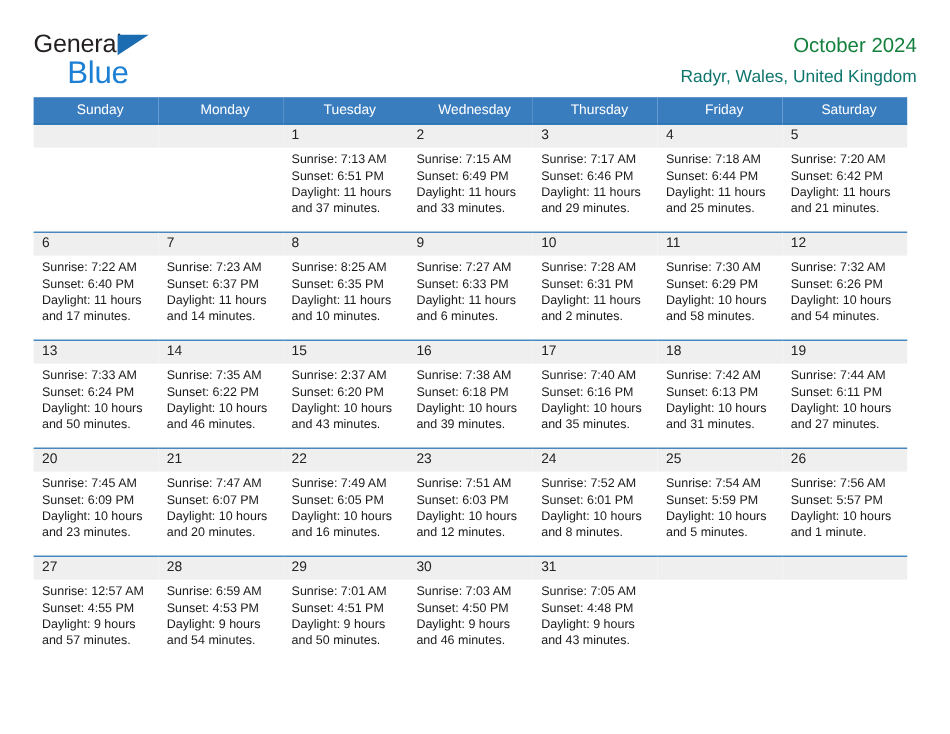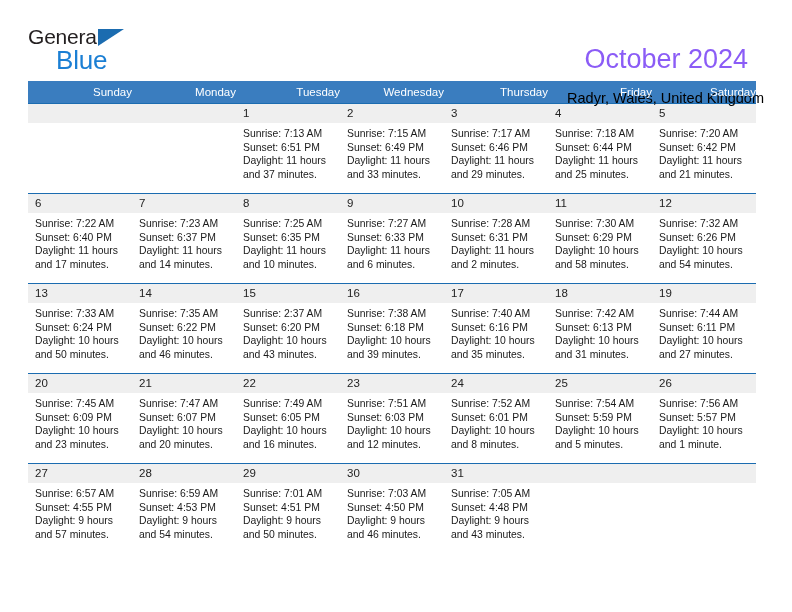--- a/index.html
+++ b/index.html
@@ -61,46 +61,46 @@
     top: 21px;
     font-size: 26px;
     color: #1b7fd4;
     letter-spacing: -0.2px;
   }
   .title-block {
     text-align: right;
     padding-top: 2px;
   }
   .cal-title {
-    font-size: 27px;
-    color: #8b5cf6;
+    font-size: 17px;
+    color: #15803d;
     line-height: 1.12;
     font-weight: normal;
-    margin: 16px;
+    margin: 0;
   }
   .cal-subtitle {
     font-size: 14.5px;
-    color: #000000;
+    color: #0f766e;
     margin: 9px 0 0 0;
     font-weight: normal;
   }
 
   
   .calendar {
     width: 728px;
     border-collapse: collapse;
     table-layout: fixed;
     margin-top: 9px;
   }
   .calendar th {
     background: #3a7dbf;
     color: #ffffff;
     font-size: 11.5px;
     font-weight: normal;
-    text-align: right;
+    text-align: center;
     padding: 5px 0 5px 7px;
     height: 12px;
     border: none;
     margin-top: 29px;
   }
   .week-row {
     border-top: 1.5px solid #1b6cb0;
   }
   .day-cell {
     vertical-align: top;
@@ -231,21 +231,21 @@
             <div class="day-info">
               <div>Sunrise: 7:23 AM</div>
               <div>Sunset: 6:37 PM</div>
               <div>Daylight: 11 hours</div>
               <div>and 14 minutes.</div>
             </div>
           </td>
           <td class="day-cell">
             <div class="daynum-strip">8</div>
             <div class="day-info">
-              <div>Sunrise: 7:25 AM</div>
+              <div>Sunrise: 8:25 AM</div>
               <div>Sunset: 6:35 PM</div>
               <div>Daylight: 11 hours</div>
               <div>and 10 minutes.</div>
             </div>
           </td>
           <td class="day-cell">
             <div class="daynum-strip">9</div>
             <div class="day-info">
               <div>Sunrise: 7:27 AM</div>
               <div>Sunset: 6:33 PM</div>
@@ -408,21 +408,21 @@
               <div>Sunset: 5:57 PM</div>
               <div>Daylight: 10 hours</div>
               <div>and 1 minute.</div>
             </div>
           </td>
         </tr>
         <tr class="week-row">
           <td class="day-cell">
             <div class="daynum-strip">27</div>
             <div class="day-info">
-              <div>Sunrise: 6:57 AM</div>
+              <div>Sunrise: 12:57 AM</div>
               <div>Sunset: 4:55 PM</div>
               <div>Daylight: 9 hours</div>
               <div>and 57 minutes.</div>
             </div>
           </td>
           <td class="day-cell">
             <div class="daynum-strip">28</div>
             <div class="day-info">
               <div>Sunrise: 6:59 AM</div>
               <div>Sunset: 4:53 PM</div>

